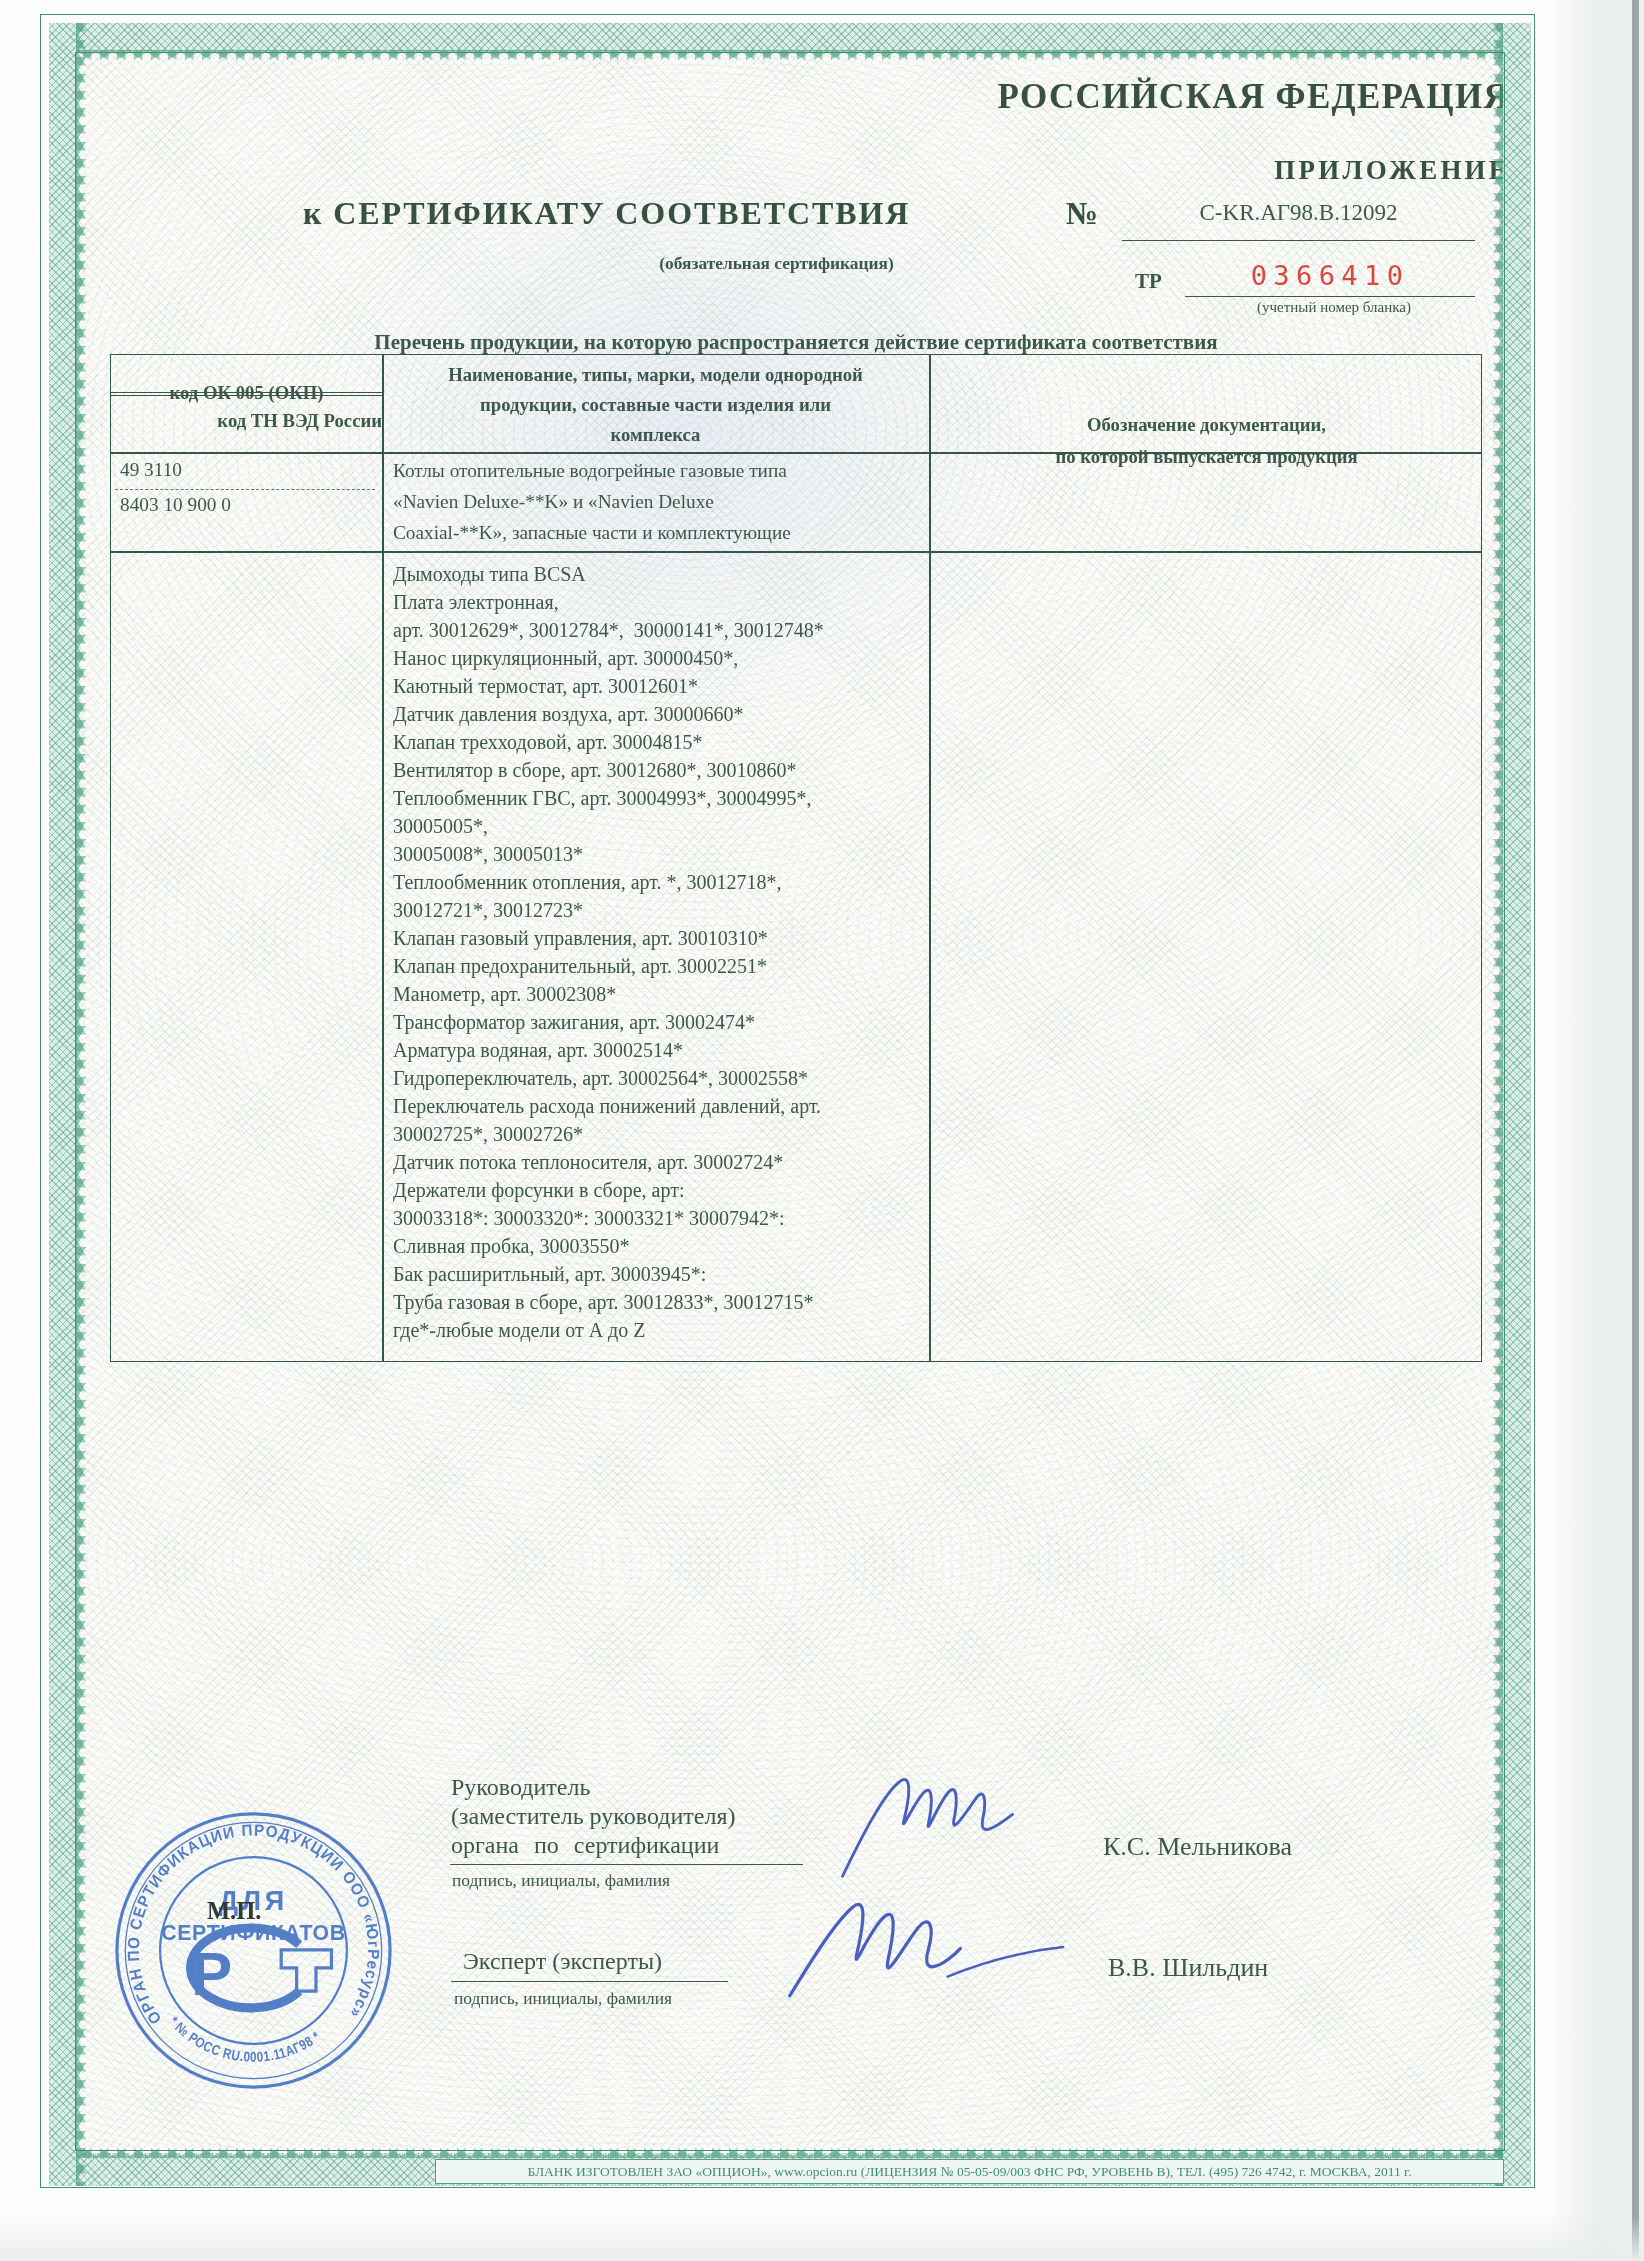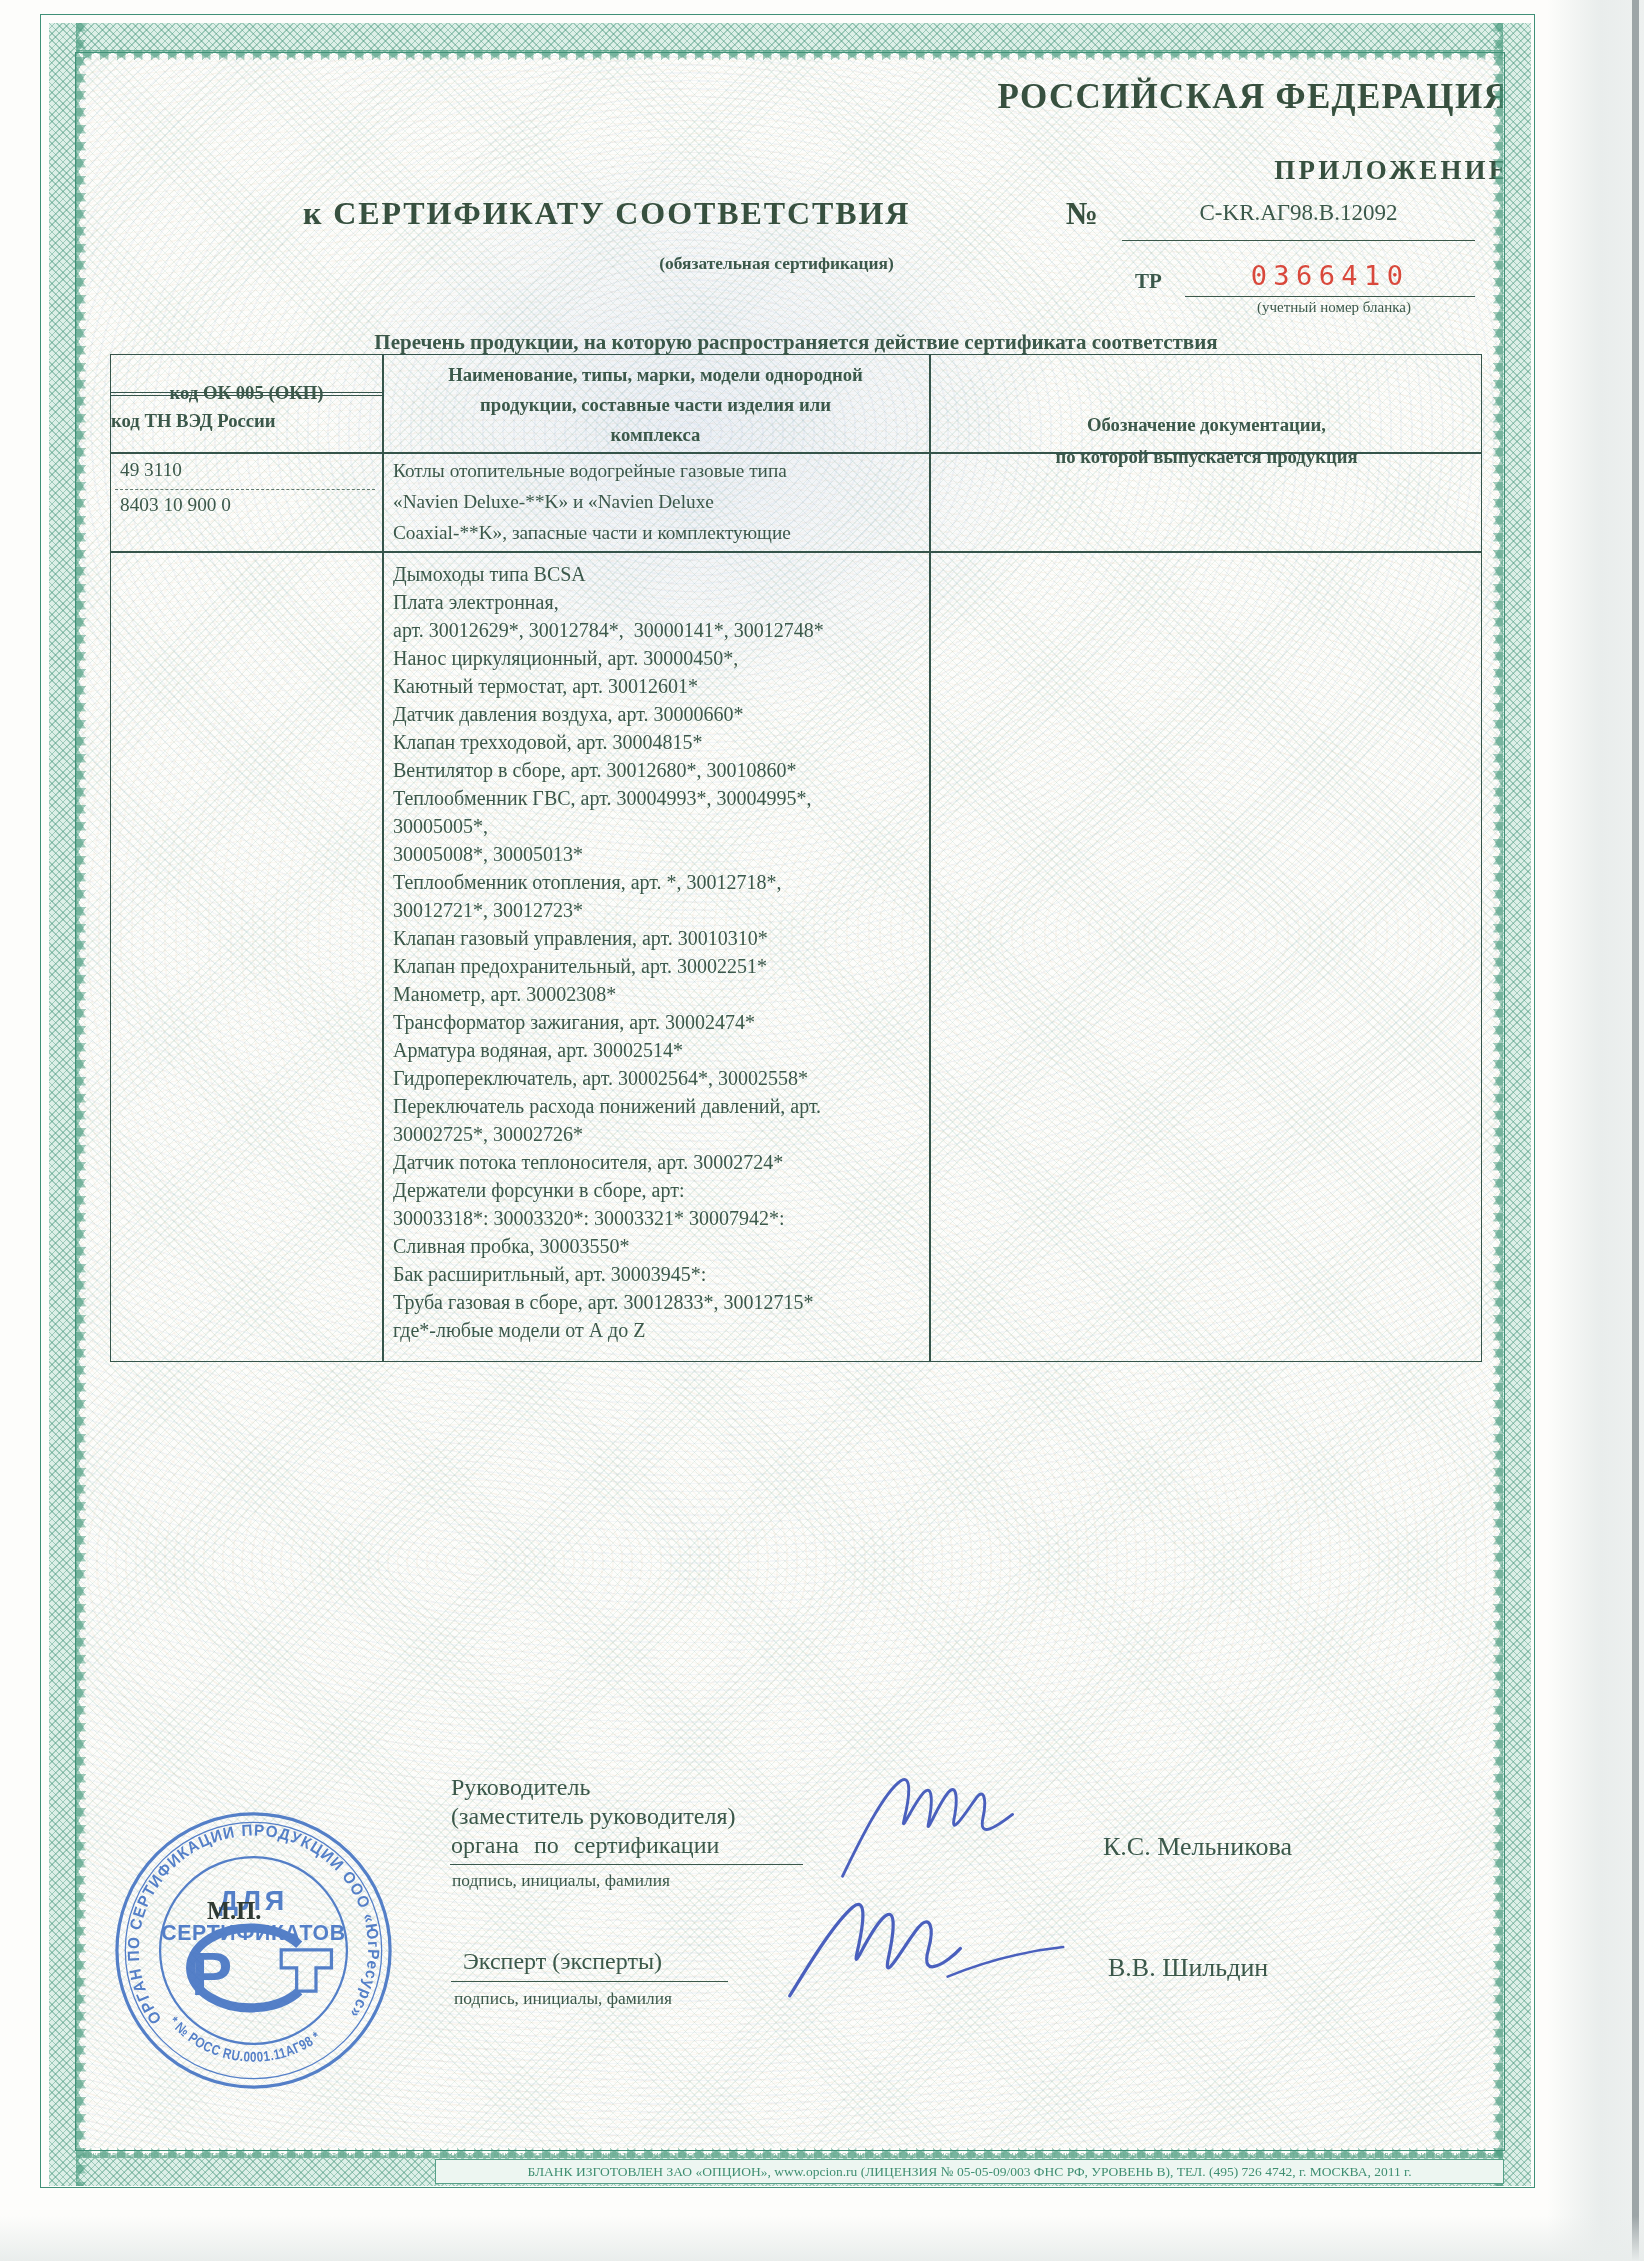--- a/index.html
+++ b/index.html
@@ -75,21 +75,21 @@
     border:1.9px solid #35544a; box-sizing:border-box; z-index:4; }
   .table .line { position:absolute; background:#35544a; }
   .tv1 { left:271px; top:0; bottom:0; width:1.6px; }
   .tv2 { left:818px; top:0; bottom:0; width:1.6px; }
   .th-bottom { top:97px; left:0; right:0; height:1.9px; }
   .tr1-bottom { top:196px; left:0; right:0; height:1.6px; }
   .c1-double { position:absolute; top:37px; left:0; width:271px; height:3.9px;
     border-top:1.3px solid #35544a; border-bottom:1.3px solid #35544a; box-sizing:border-box; }
   .table .cell-text { position:absolute; }
   .hc1a { left:0; width:271px; top:27px; text-align:center; font-weight:bold; font-size:18.7px; }
-  .hc1b { left:0; width:271px; top:55px; text-align:left; font-weight:bold; font-size:18.7px; }
+  .hc1b { left:0; width:271px; top:55px; text-align:right; font-weight:bold; font-size:18.7px; }
   .hc2 { left:273px; width:543px; top:5.2px; text-align:center; font-weight:bold; font-size:18.7px; line-height:30px; }
   .hc3 { left:821px; width:549px; top:15.5px; text-align:center; font-weight:bold; font-size:18.7px; line-height:32px;margin-top:38px; }
   .r1okp { left:9px; top:104px; font-size:19.3px; }
   .r1dash { position:absolute; top:134px; left:3.9px; width:260px; border-top:1.3px dashed rgba(58,88,74,.8); }
   .r1tnved { left:9px; top:139px; font-size:19.3px; }
   .r1name { left:282px; top:100px; width:531px; font-size:19.3px; line-height:31px; }
   .r2name { left:282px; top:205px; width:531px; font-size:20px; line-height:28px; }
   .r2name div, .r1name div { white-space:pre; }
   
   .role-lines { left:451px; top:1773px; font-size:24px; line-height:29px; }

